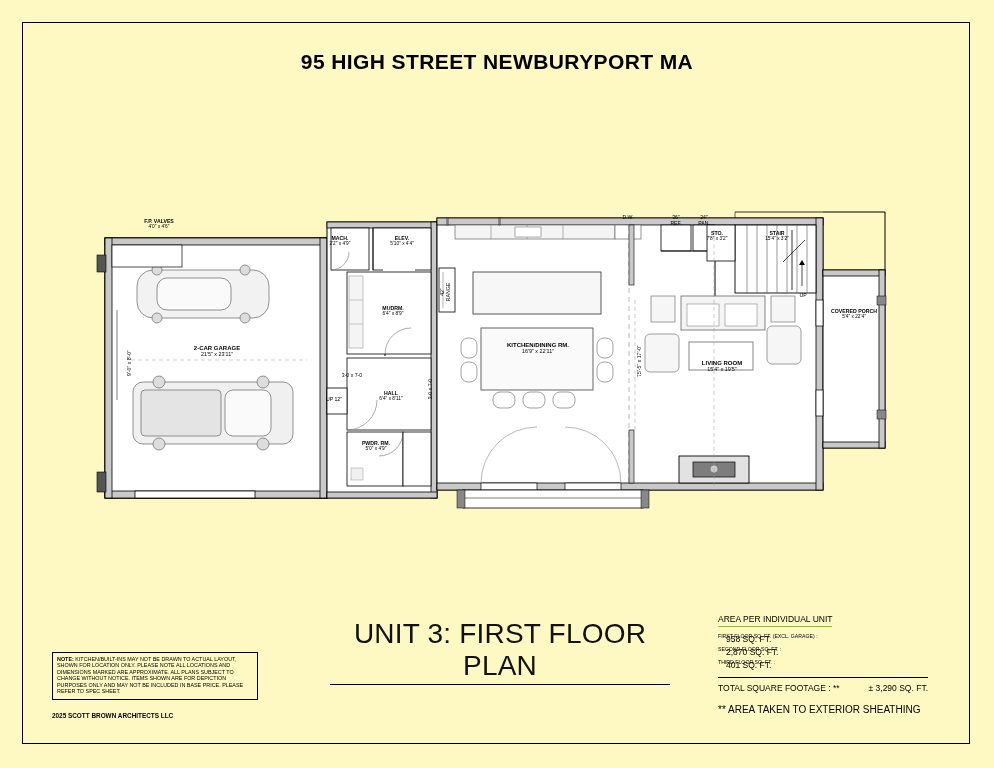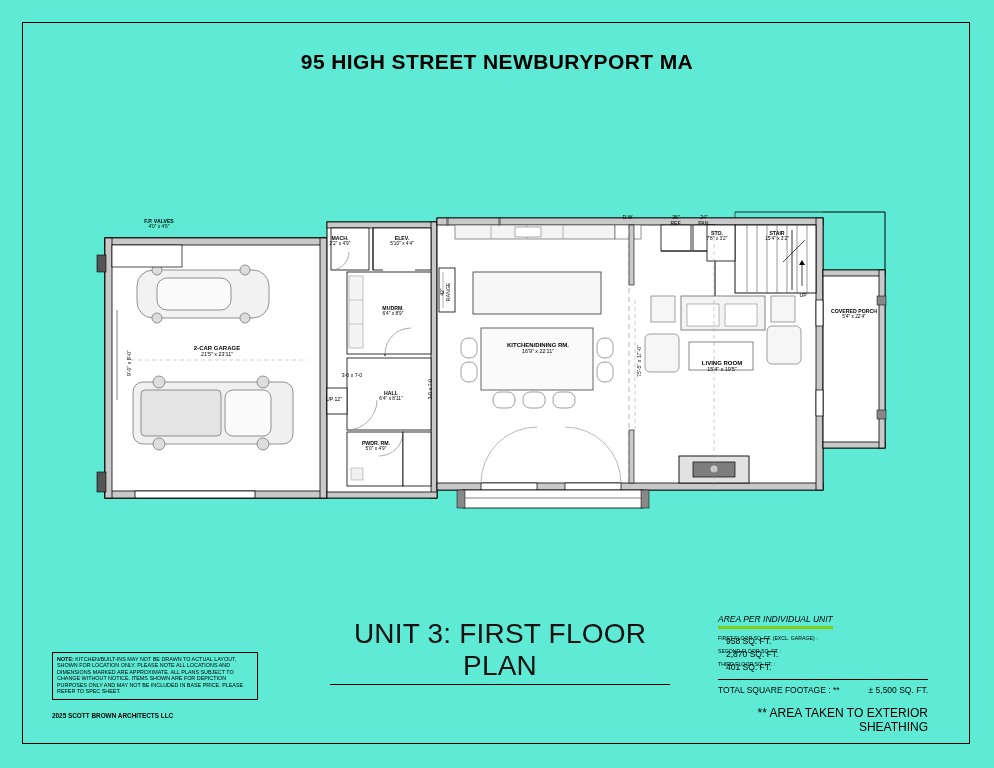--- a/index.html
+++ b/index.html
@@ -11,21 +11,21 @@
     width: 994px;
     height: 768px;
     font-family: "Liberation Sans", sans-serif;
     overflow: hidden;
   }
   #sheet {
     position: absolute;
     left: 0; top: 0;
     width: 994px;
     height: 768px;
-    background: #5eead4;
+    background: #fef9c3;
   }
   .border-outer {
     position: absolute;
     left: 22px; top: 22px;
     width: 948px;
     height: 722px;
     border: 1px solid #000;
     box-sizing: border-box;
   }
   .title-main {
@@ -53,24 +53,23 @@
   .area-block {
     position: absolute;
     left: 718px; top: 614px;
     width: 210px;
     font-size: 8.5px;
     color: #000;
   }
   .area-title {
     font-size: 8.5px;
     font-weight: normal;
-    border-bottom: 3px solid #84cc16;
+    border-bottom: 1px solid #84cc16;
     padding-bottom: 2px;
     display: inline-block;
-    font-style: italic;
   }
   .area-rows {
     margin-top: 6px;
   }
   .area-row {
     display: flex;
     justify-content: space-between;
     font-size: 8.5px;
     line-height: 13px;
     white-space: nowrap;
@@ -82,22 +81,21 @@
     margin: 5px 0 5px 0;
     width: 100%;
   }
   .area-total {
     display: flex;
     justify-content: space-between;
     font-size: 8.5px;
   }
   .area-note {
     margin-top: 11px;
-    font-size: 12px;
-    text-align: right;
+    font-size: 10px;
   }
   
   .note-box {
     position: absolute;
     left: 52px; top: 652px;
     width: 206px;
     height: 48px;
     border: 1px solid #000;
     box-sizing: border-box;
     padding: 3px 4px;
@@ -424,21 +422,21 @@
         <span class="val">2,870 SQ. FT.</span>
       </div>
       <div class="area-row">
         <span class="lbl">THIRD FLOOR SQ. FT. :</span>
         <span class="val">401 SQ. FT.</span>
       </div>
     </div>
     <div class="area-divider"></div>
     <div class="area-total">
       <span>TOTAL SQUARE FOOTAGE : **</span>
-      <span>± 5,500 SQ. FT.</span>
+      <span>± 3,290 SQ. FT.</span>
     </div>
     <div class="area-note">** AREA TAKEN TO EXTERIOR SHEATHING</div>
   </div>
 
   <div class="note-box">
     <b>NOTE:</b>
     <span>KITCHEN/BUILT-INS MAY NOT BE DRAWN TO ACTUAL LAYOUT, SHOWN FOR LOCATION ONLY. PLEASE NOTE ALL LOCATIONS AND DIMENSIONS MARKED ARE APPROXIMATE. ALL PLANS SUBJECT TO CHANGE WITHOUT NOTICE. ITEMS SHOWN ARE FOR DEPICTION PURPOSES ONLY AND MAY NOT BE INCLUDED IN BASE PRICE. PLEASE REFER TO SPEC SHEET.</span>
   </div>
 
   <div class="copyright">2025 SCOTT BROWN ARCHITECTS LLC</div>

